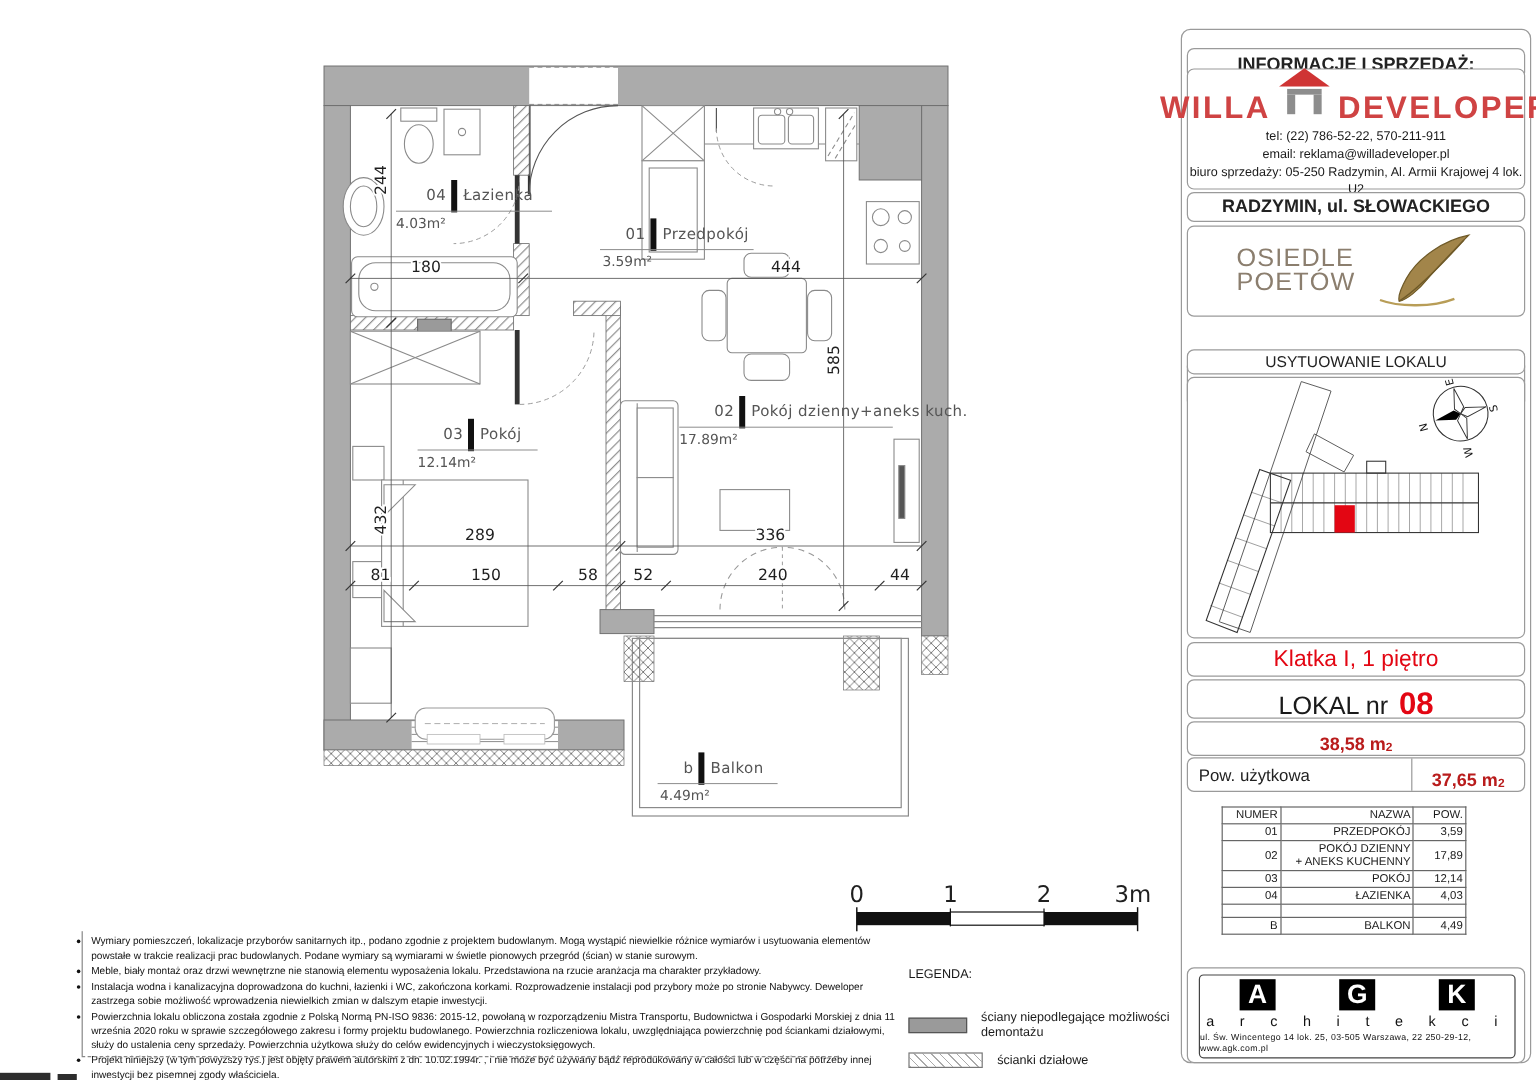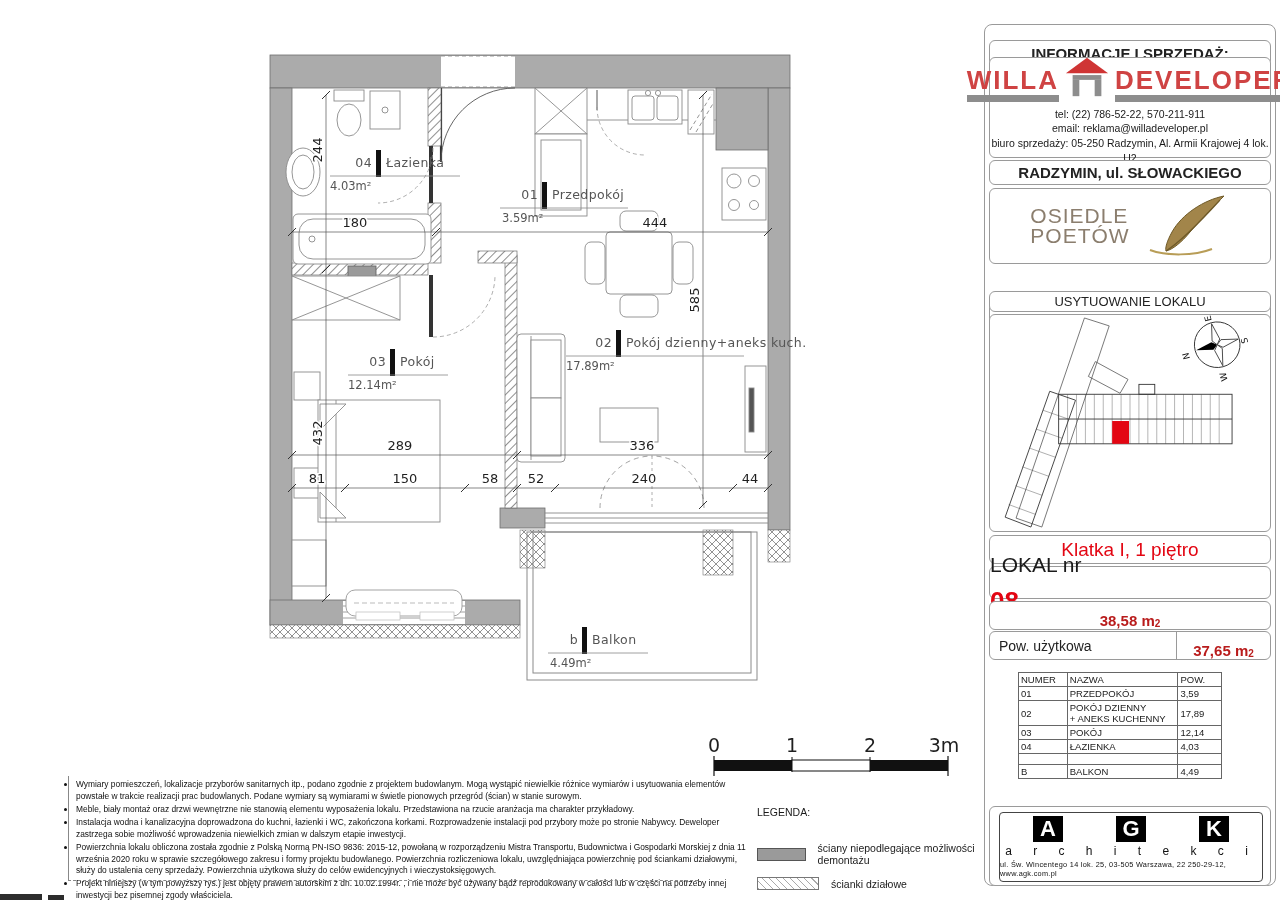--- a/index.html
+++ b/index.html
@@ -5,42 +5,42 @@
   html,body{margin:0;padding:0;background:#fff;}
   #page{position:relative;width:1280px;height:905px;background:#fff;overflow:hidden;
         font-family:"Liberation Sans",sans-serif;color:#222;}
   .box{position:absolute;border:1px solid #9a9a9a;border-radius:6px;background:#fff;box-sizing:border-box;}
   .center{display:flex;align-items:center;justify-content:center;text-align:center;}
   
   #col-frame{left:984px;top:24px;width:292px;height:862px;border-radius:8px;background:transparent;}
   #info-header{left:989px;top:28px;width:282px;height:26px;font-weight:bold;font-size:15px;margin-top:12px;}
   #logo-box{left:989px;top:57px;width:282px;height:101px;flex-direction:column;padding-top:6px;}
   .logo-row{display:flex;align-items:flex-end;justify-content:center;gap:5px;}
-  .logo-word{display:flex;flex-direction:column;align-items:stretch;}
+  .logo-word{display:flex;align-items:stretch;}
   .logo-word .w{font-size:26px;font-weight:bold;color:#cf4343;letter-spacing:2px;line-height:1;}
   .logo-word .bar{height:7px;background:#8d8d8d;margin-top:2px;}
   .contacts{font-size:10.5px;line-height:1.4;margin-top:5px;color:#1a1a1a;}
   #location-box{left:989px;top:160px;width:282px;height:25px;font-weight:bold;font-size:15px;}
   #estate-box{left:989px;top:188px;width:282px;height:76px;display:flex;align-items:center;justify-content:center;gap:14px;}
   .estate-name{color:#8b7e6e;font-size:21px;line-height:.95;letter-spacing:1px;}
   #building-box{left:989px;top:266px;width:282px;height:41px;color:#e30613;font-weight:bold;font-size:13px;letter-spacing:1px;margin-top:33px;}
   #situation-box{left:989px;top:291px;width:282px;height:21px;font-size:13px;}
   #site-box{left:989px;top:314px;width:282px;height:218px;}
   #klatka-box{left:989px;top:535px;width:282px;height:29px;color:#e30613;font-size:19px;}
-  #lokal-box{left:989px;top:566px;width:282px;height:33px;gap:9px;align-items:baseline;padding-top:4px;flex-direction:column;}
+  #lokal-box{left:989px;top:566px;width:282px;height:33px;gap:9px;align-items:baseline;padding-top:4px;}
   #lokal-box .lbl{font-size:21px;color:#1a1a1a;}
   #lokal-box .num{font-size:26px;font-weight:bold;color:#e30613;}
   .pow-box{left:989px;width:282px;height:29px;display:flex;align-items:stretch;}
   .pow-box .pl{flex:0 0 177px;display:flex;align-items:center;padding-left:9px;font-size:14px;border-right:1px solid #9a9a9a;}
   .pow-box .pv{flex:1;display:flex;align-items:flex-end;justify-content:center;font-size:15px;font-weight:bold;color:#b91c1c;}
   .pow-box .pv sup{font-size:10px;}
   #pow1{top:601px;} #pow2{top:631px;}
   
   #room-table{position:absolute;left:1018px;top:672px;width:204px;border-collapse:collapse;font-size:9.5px;color:#1a1a1a;}
-  #room-table td,#room-table th{border:1px solid #666;padding:1px 2px;text-align:left;font-weight:normal;vertical-align:middle;}
+  #room-table td,#room-table th{border:1px solid #666;padding:1px 2px;text-align:right;font-weight:normal;vertical-align:middle;}
   #room-table .pre{white-space:pre-line;}
   #room-table .empty td{height:8px;}
   #room-table .footer td{text-align:left;padding-left:4px;}
   #room-table .footer td:last-child{text-align:center;}
   
   #agk-outer{left:989px;top:806px;width:282px;height:80px;}
   #agk-inner{left:999px;top:812px;width:262px;height:68px;border:1px solid #444;border-radius:4px;
              display:flex;flex-direction:column;align-items:center;justify-content:center;}
   .agk-letters{display:flex;justify-content:space-between;width:196px;}
   .agk-sq{width:30px;height:26px;background:#000;color:#fff;font-weight:bold;font-size:22px;

